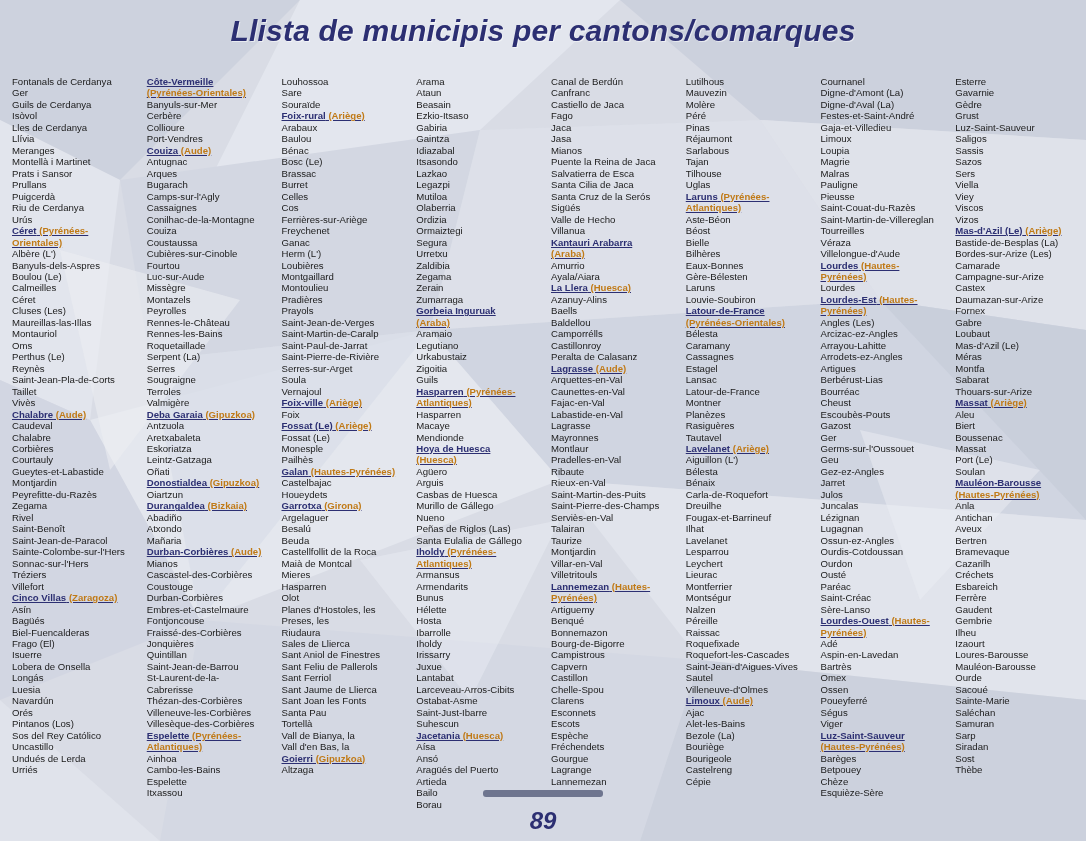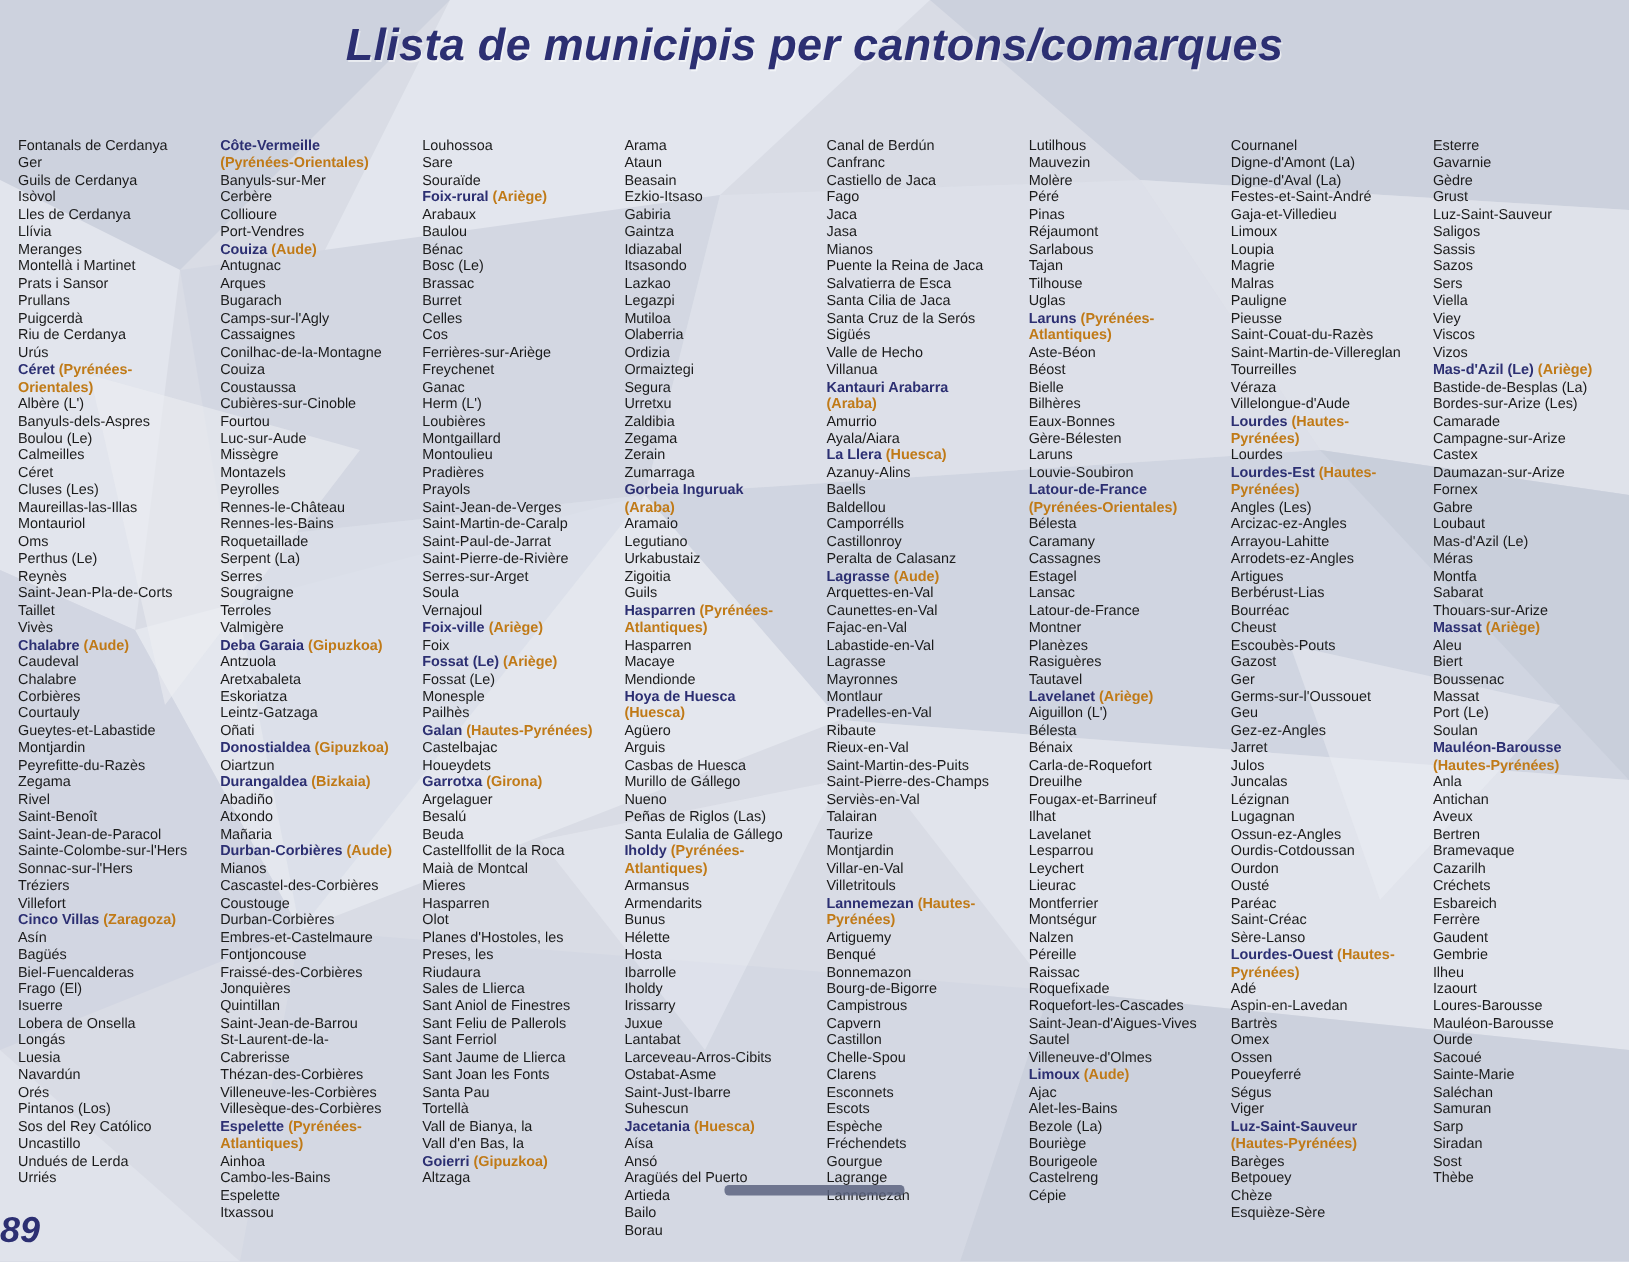--- a/index.html
+++ b/index.html
@@ -37,52 +37,54 @@
     letter-spacing: .2px;
   }
   .title-line {
     font-size: 30px;
     line-height: 34px;
     text-shadow: 1px 1px 0 rgba(255,255,255,.55);
   }
   
   .columns {
     position: absolute;
-    top: 92px;
+    top: 76px;
     left: 12px;
     width: 1062px;
     height: 706px;
     display: flex;
     gap: 16px;
   }
   .col {
     width: 129px;
     padding-right: 4px;
     box-sizing: border-box;
   }
   .entry {
     font-size: 9.6px;
     line-height: 11.47px;
     color: #1b1b1b;
     white-space: normal;
   }
   .entry.head {
     color: #2c2f72;
     font-weight: bold;
+    text-decoration: underline;
   }
   .entry .paren {
     color: #c07a17;
     font-weight: bold;
   }
   
   .folio {
     position: absolute;
     left: 0;
     bottom: 6px;
     width: 100%;
+    text-align: center;
     font-size: 24px;
     font-weight: bold;
     font-style: italic;
     color: #2c2f72;
   }
   .folio-bar {
     position: absolute;
     left: 50%;
     bottom: 44px;
     transform: translateX(-50%);

